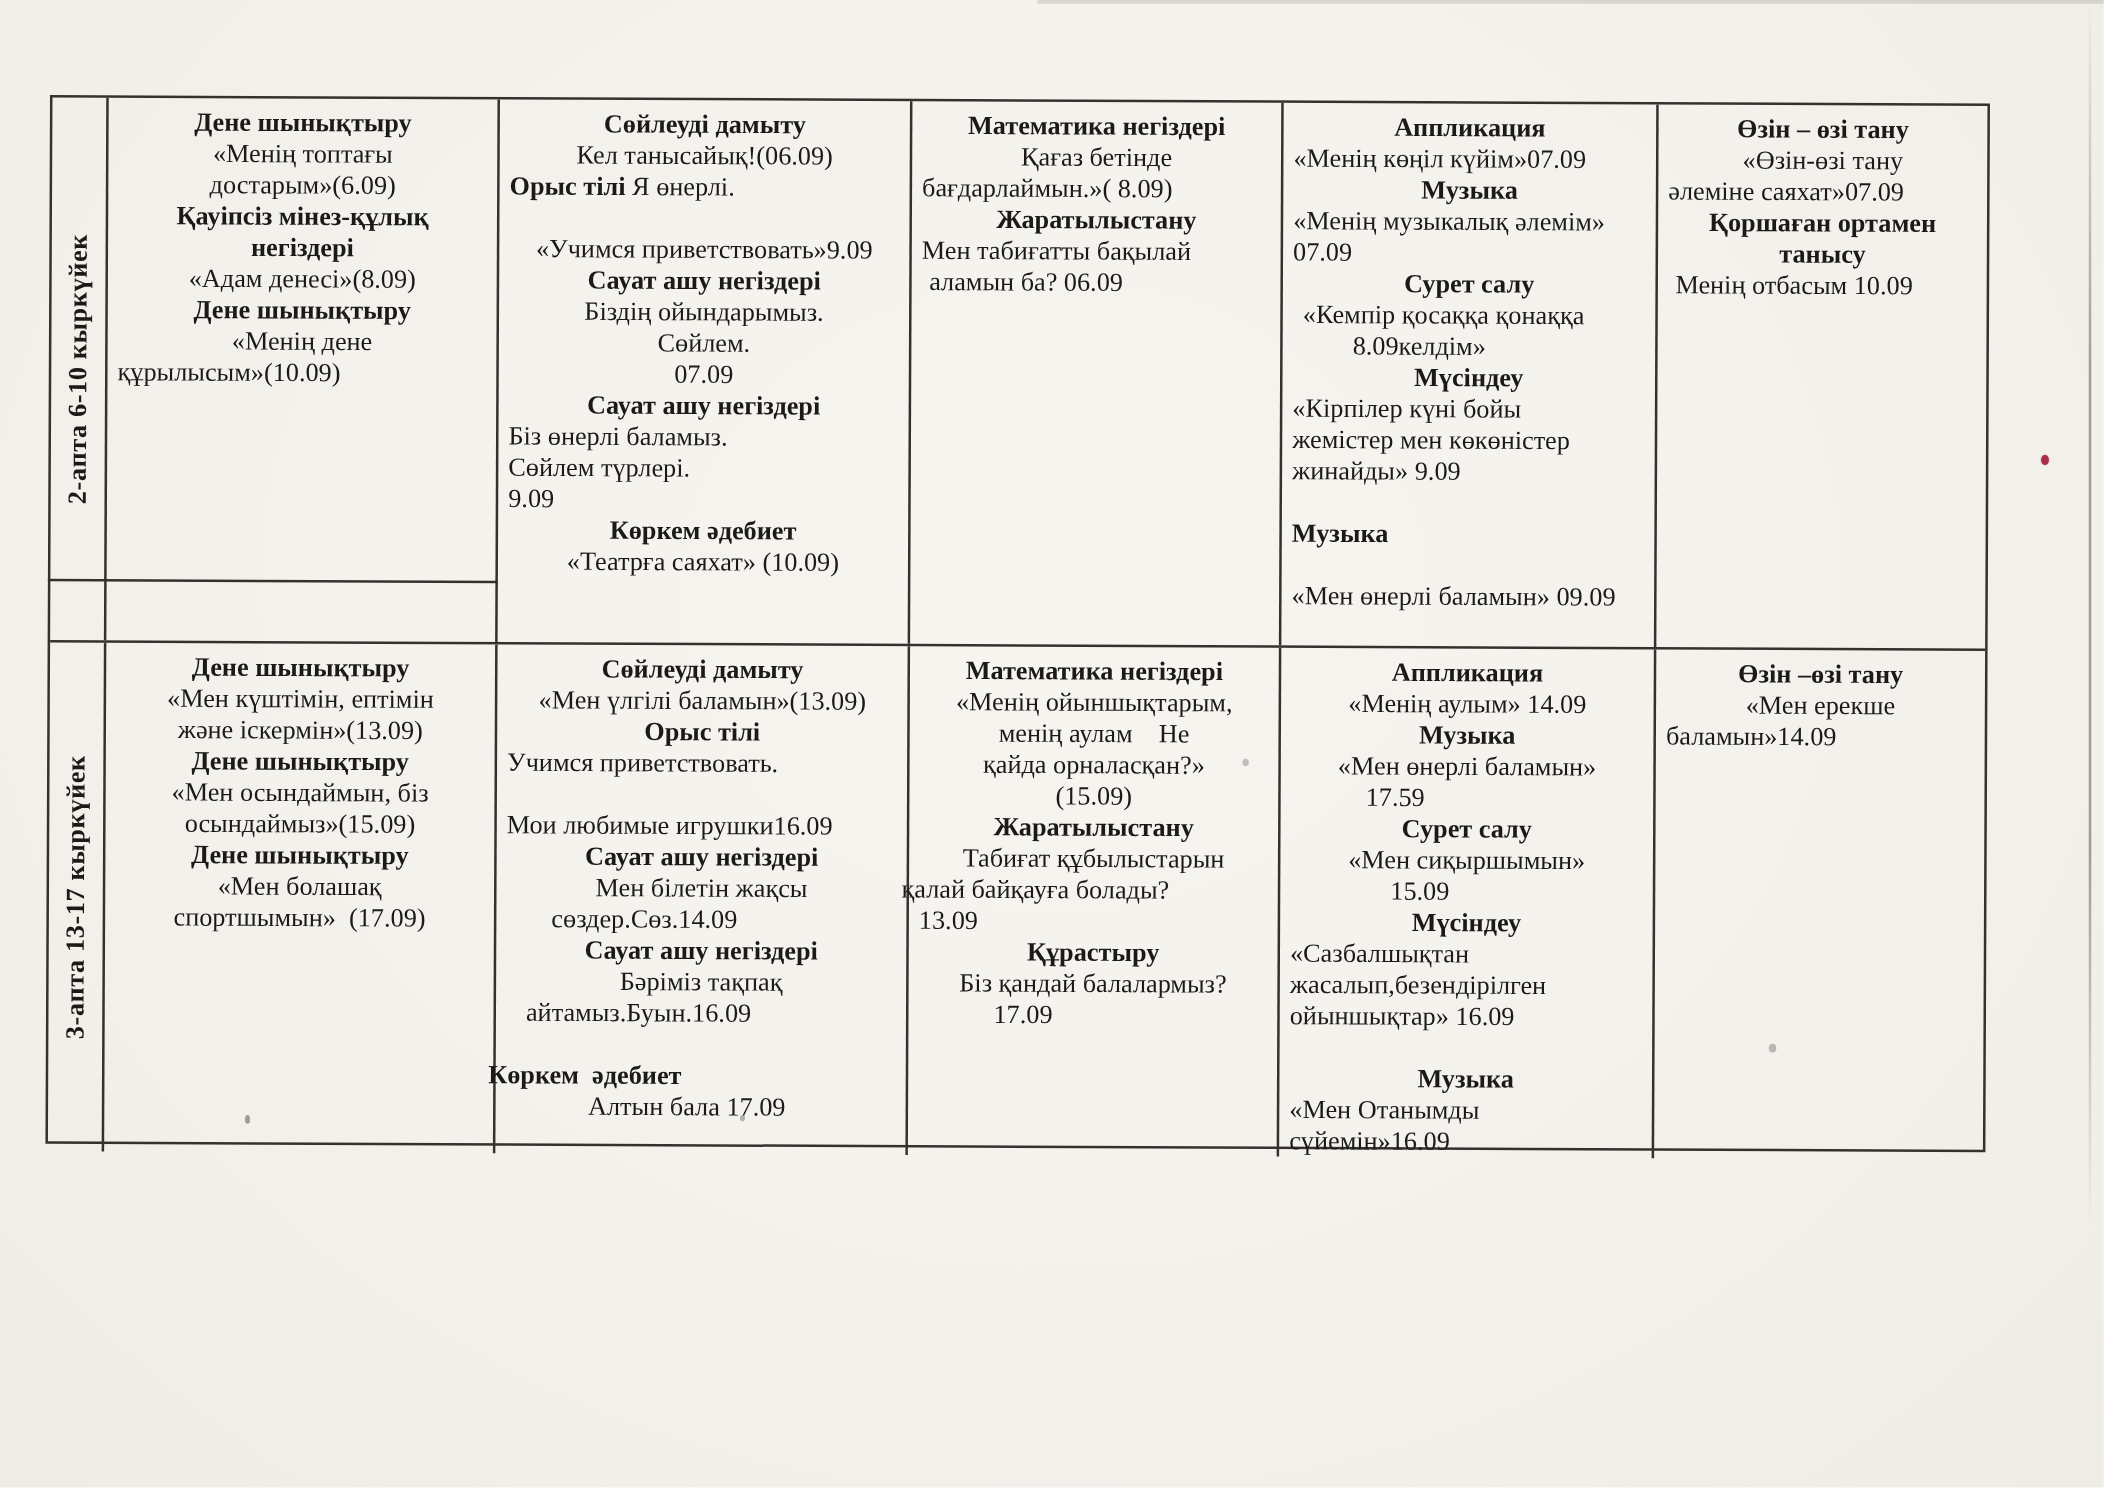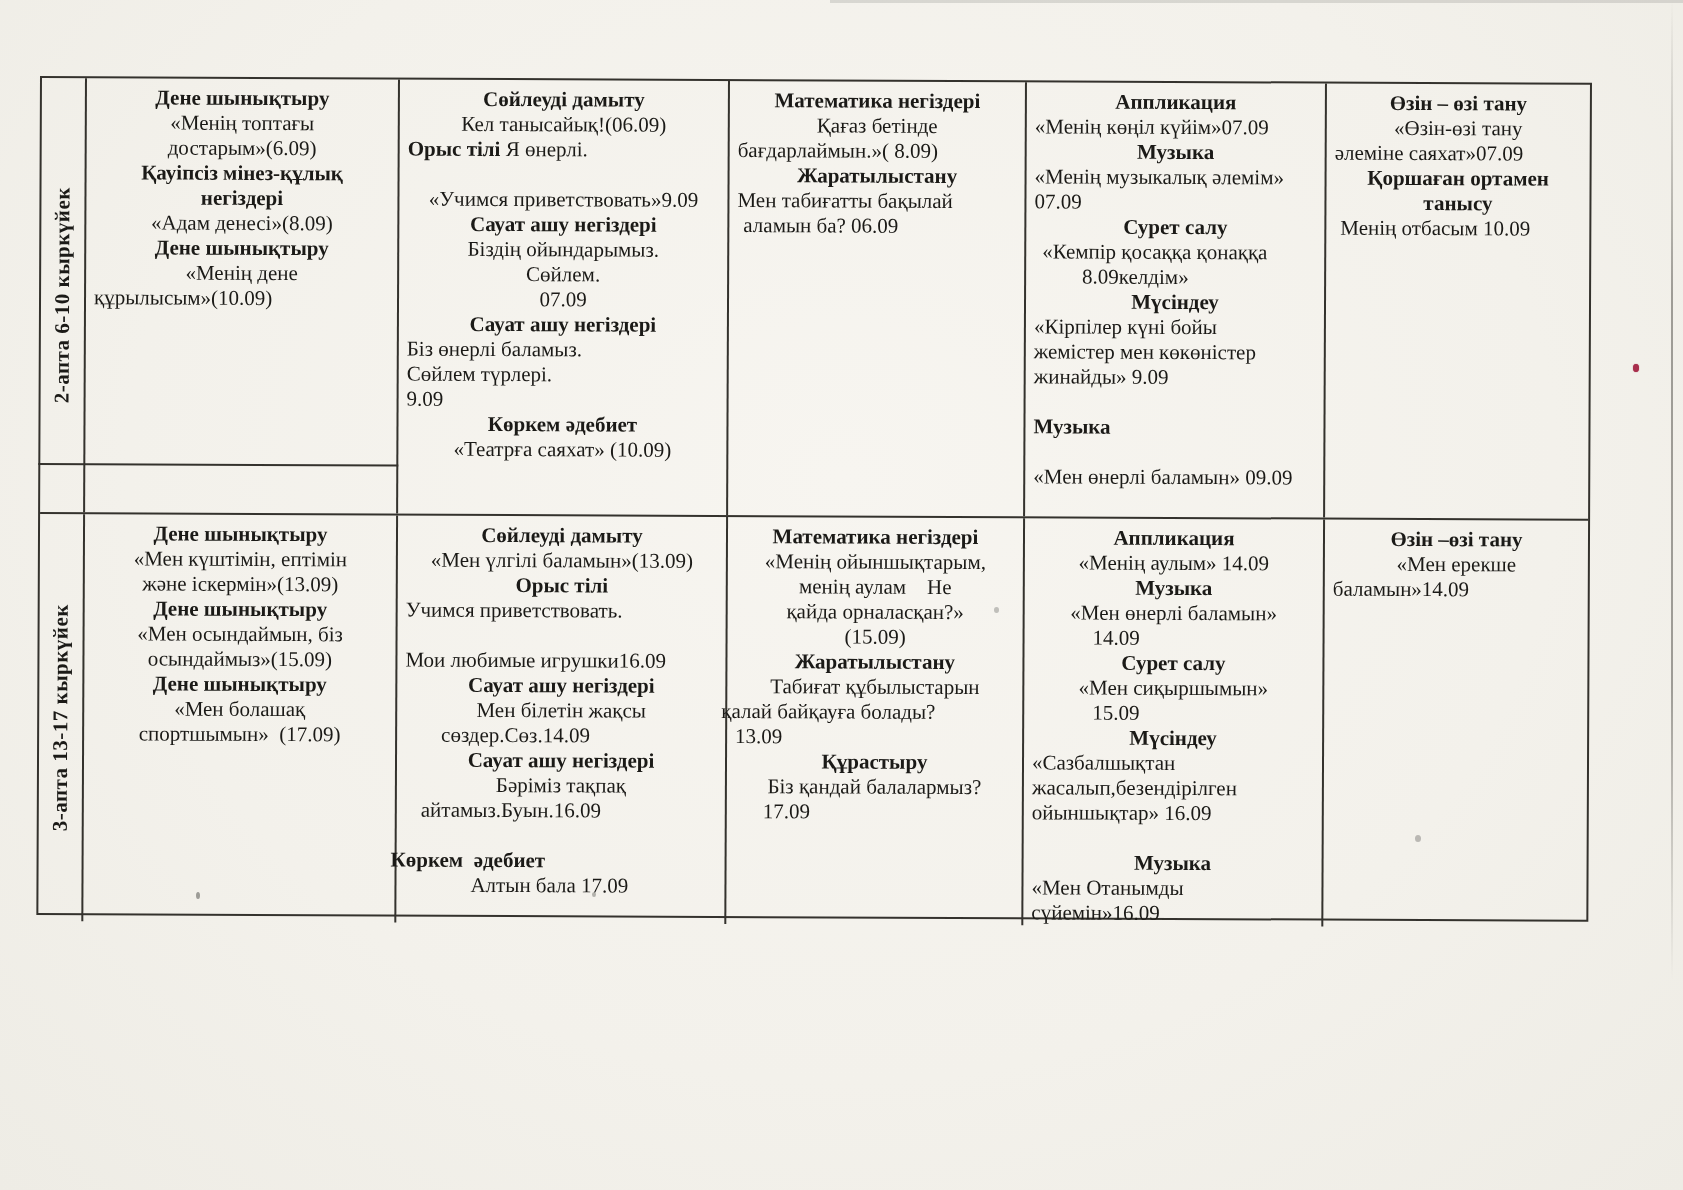--- a/index.html
+++ b/index.html
@@ -185,31 +185,31 @@
           <div class="line">«Менің ойыншықтарым,</div>
           <div class="line">менің аулам    Не</div>
           <div class="line">қайда орналасқан?»</div>
           <div class="line">(15.09)</div>
           <div class="line b">Жаратылыстану</div>
           <div class="line">Табиғат құбылыстарын</div>
           <div class="line left hang">қалай байқауға болады?</div>
           <div class="line left">13.09</div>
           <div class="line b">Құрастыру</div>
           <div class="line">Біз қандай балалармыз?</div>
-          <div class="line left" style="margin-left: 28px;">17.09</div>
+          <div class="line left" style="margin-left: 60px;">17.09</div>
         </div>
         <div class="cell">
           <div class="line b">Аппликация</div>
           <div class="line">«Менің аулым» 14.09</div>
           <div class="line b">Музыка</div>
           <div class="line">«Мен өнерлі баламын»</div>
-          <div class="line left" style="margin-left: 60px;">14.09</div>
+          <div class="line left" style="margin-left: 60px;">17.59</div>
           <div class="line b">Сурет салу</div>
           <div class="line">«Мен сиқыршымын»</div>
-          <div class="line left" style="margin-left: 60px; font-family: Liberation Serif, serif;">15.09</div>
+          <div class="line left" style="margin-left: 80px; font-family: Liberation Serif, serif;">15.09</div>
           <div class="line b">Мүсіндеу</div>
           <div class="line left">«Сазбалшықтан</div>
           <div class="line left">жасалып,безендірілген</div>
           <div class="line left">ойыншықтар» 16.09</div>
           <div class="line">&nbsp;</div>
           <div class="line b">Музыка</div>
           <div class="line left">«Мен Отанымды</div>
           <div class="line left">сүйемін»16.09</div>
         </div>
         <div class="cell">

